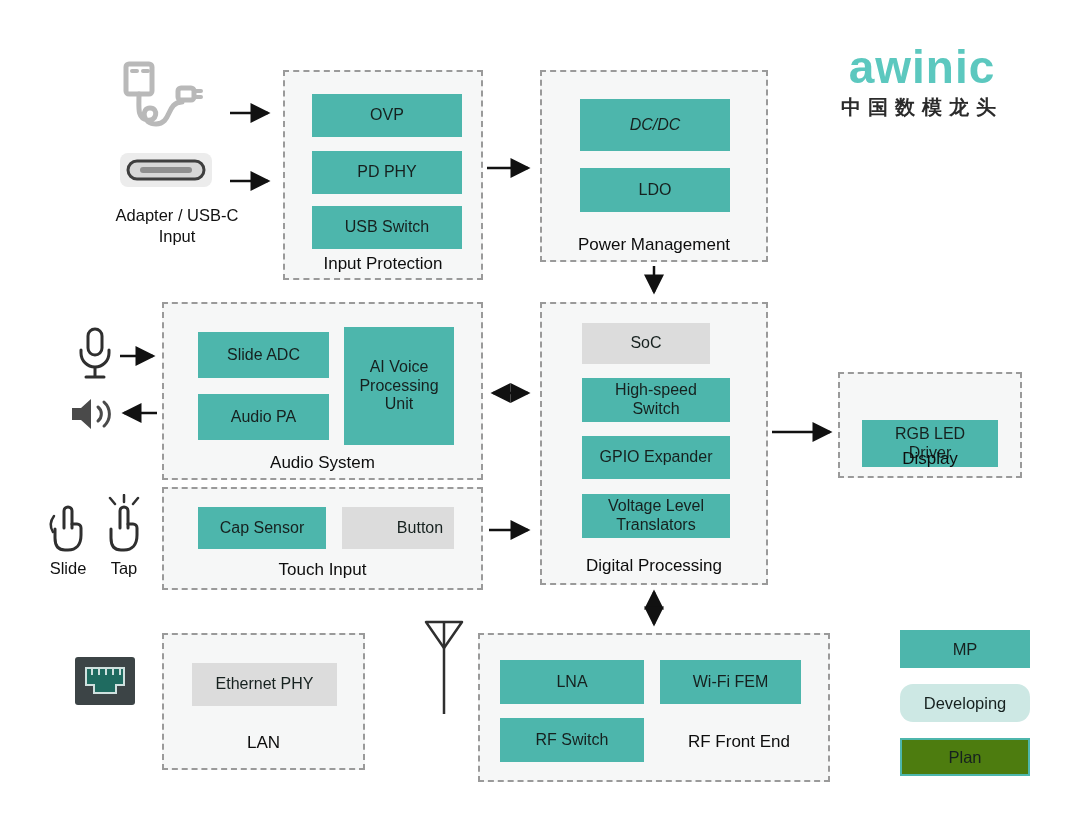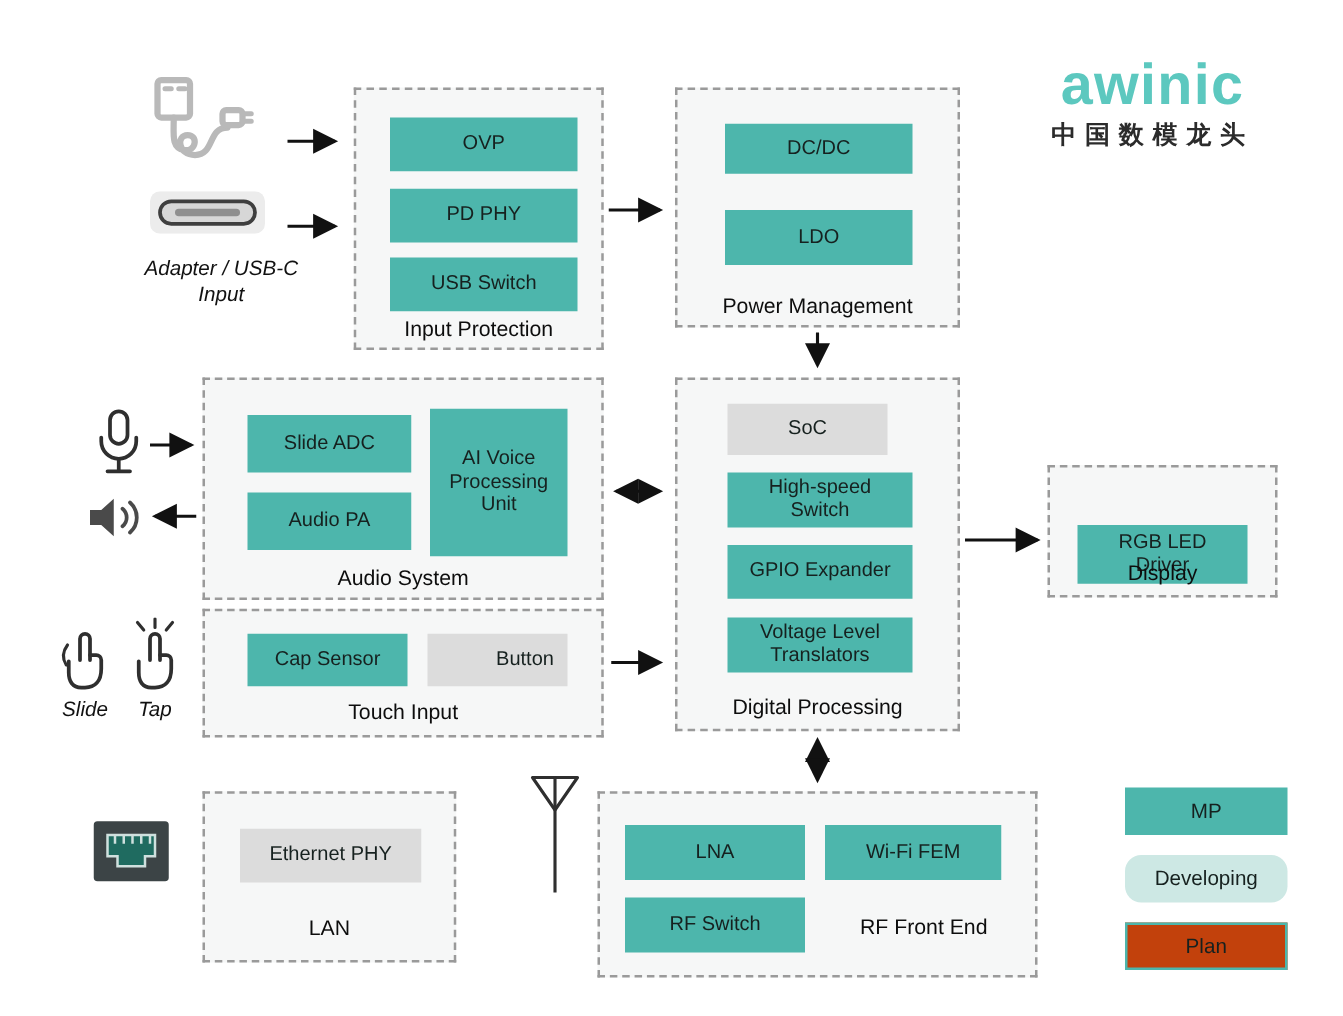--- a/index.html
+++ b/index.html
@@ -14,29 +14,29 @@
     position:absolute;display:flex;align-items:center;justify-content:center;
     text-align:center;font-size:16px;line-height:1.18;color:#16211f;
     white-space:pre-line;box-sizing:border-box;
   }
   .block.mp{background:var(--mp,#4db6ac);}
   .block.plain{background:var(--plain,#d9d9d9);}
   .group-label{
     position:absolute;left:0;right:0;text-align:center;font-size:17px;color:#0d0d0d;
   }
   .free-label{
-    position:absolute;text-align:center;font-size:16.5px;color:#111;white-space:pre-line;line-height:1.25;font-style:italic;
+    position:absolute;text-align:center;font-size:16.5px;color:#111;white-space:pre-line;line-height:1.25;
   }
   .legend-item{
     position:absolute;left:900px;width:130px;height:38px;display:flex;align-items:center;justify-content:center;
     font-size:16.5px;color:#16211f;box-sizing:border-box;
   }
   .legend-item.mp{background:var(--mp,#4db6ac);}
   .legend-item.developing{background:var(--developing,#cde8e4);border-radius:13px;}
-  .legend-item.plan{background:#c2410c;border:2px solid var(--plan-border,#4db6ac);}
+  .legend-item.plan{background:#4d7c0f;border:2px solid var(--plan-border,#4db6ac);}
   .icon{position:absolute;}
   #logo{position:absolute;left:820px;top:44px;width:204px;text-align:center;}
   #logo .brand{font-size:46px;font-weight:600;color:var(--brand,#5cc8bf);letter-spacing:1px;line-height:1;}
   #logo .tagline{font-size:20px;font-weight:600;color:#2b2b2b;letter-spacing:7px;margin-top:4px;white-space:nowrap;}
   #arrows{position:absolute;left:0;top:0;pointer-events:none;}
 </style>
 </head>
 <body>
 
 <div id="canvas">
@@ -115,21 +115,21 @@
   </svg>
 
   <div class="group" style="left:283px;top:70px;width:200px;height:210px;">
     <div class="block mp" style="left:27px;top:22px;width:150px;height:43px;">OVP</div>
     <div class="block mp" style="left:27px;top:79px;width:150px;height:43px;">PD PHY</div>
     <div class="block mp" style="left:27px;top:134px;width:150px;height:43px;">USB Switch</div>
     <div class="group-label" style="top:182px;">Input Protection</div>
   </div>
 
   <div class="group" style="left:540px;top:70px;width:228px;height:192px;">
-    <div class="block mp" style="left:38px;top:27px;width:150px;height:40px;">DC/DC</div>
+    <div class="block mp" style="left:38px;top:27px;width:150px;height:52px;font-style:italic;">DC/DC</div>
     <div class="block mp" style="left:38px;top:96px;width:150px;height:44px;">LDO</div>
     <div class="group-label" style="top:163px;">Power Management</div>
   </div>
 
   <div class="group" style="left:540px;top:302px;width:228px;height:283px;">
     <div class="block plain" style="left:40px;top:19px;width:128px;height:41px;">SoC</div>
     <div class="block mp" style="left:40px;top:74px;width:148px;height:44px;">High-speed
 Switch</div>
     <div class="block mp" style="left:40px;top:132px;width:148px;height:43px;">GPIO Expander</div>
     <div class="block mp" style="left:40px;top:190px;width:148px;height:44px;">Voltage Level

